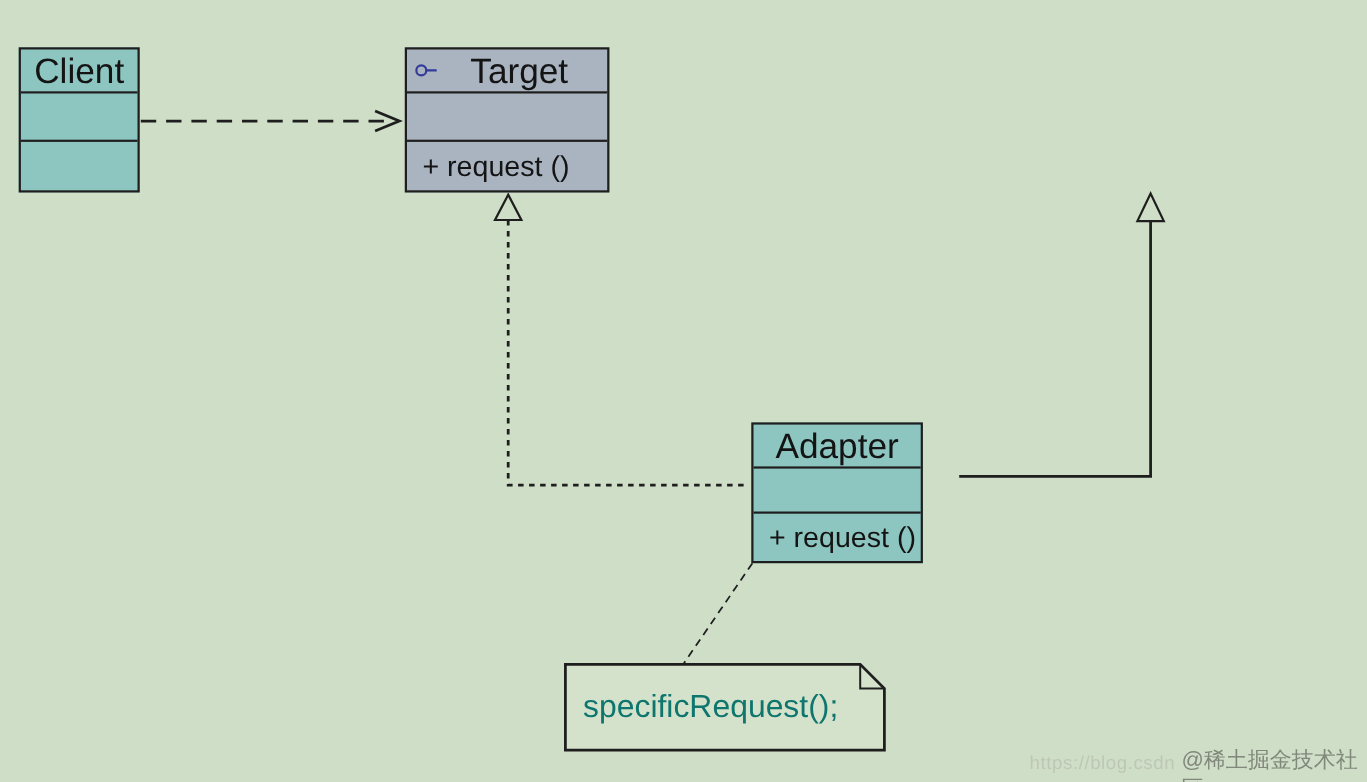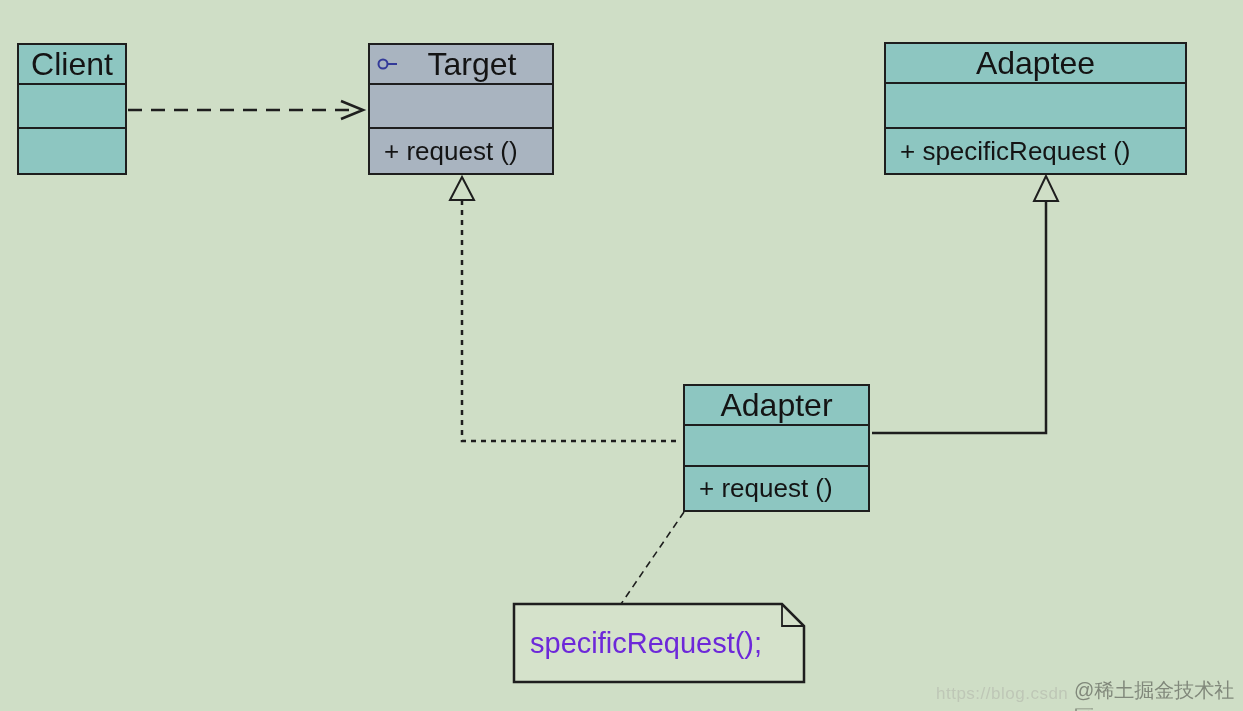--- a/index.html
+++ b/index.html
@@ -39,30 +39,30 @@
     flex:1;display:flex;align-items:center;
     padding-left:14px;font-size:26px;white-space:nowrap;box-sizing:border-box;
   }
   .client {left:17px; top:43px; width:110px;height:132px;background:var(--class-fill);}
   .client .attrs{height:44px;}
   .target {left:368px;top:43px; width:186px;height:132px;background:var(--target-fill);}
   .target .attrs{height:44px;}
   .target .hdr{padding-left:22px;text-align:center;}
   .adaptee{left:884px;top:42px; width:303px;height:133px;background:var(--class-fill);}
   .adaptee .attrs{height:45px;}
-  .adapter{left:683px;top:384px;width:187px;height:128px;background:var(--class-fill);}
+  .adapter{left:683px;top:384px;width:156px;height:128px;background:var(--class-fill);}
   .adapter .attrs{height:41px;}
 
   .iface-icon{position:absolute;left:7px;top:12px;width:22px;height:14px;}
 
   
   .note-text{
     position:absolute;z-index:2;left:514px;top:604px;width:290px;height:79px;
     display:flex;align-items:center;padding-left:16px;box-sizing:border-box;
-    font-size:29px;color:#6d28d9;white-space:nowrap;
+    font-size:29px;color:#0f766e;white-space:nowrap;
   }
 
   
   .wm-url{
     position:absolute;z-index:3;left:936px;top:684px;
     font-size:17px;color:var(--watermark-url-color);letter-spacing:.5px;opacity:.9;
   }
   .wm-cn{
     position:absolute;z-index:3;left:1074px;top:677px;
     font-size:20px;color:var(--watermark-cn-color);opacity:.95;
@@ -115,29 +115,20 @@
         <line x1="10.5" y1="7" x2="20" y2="7" stroke="var(--icon-blue)" stroke-width="2"></line>
       </svg>
       <span>Target</span>
     </div>
     <div class="attrs"></div>
     <div class="ops">
       <span>+ request ()</span>
     </div>
   </div>
 
-  <div class="classbox adaptee">
-    <div class="hdr">
-      <span>Adaptee</span>
-    </div>
-    <div class="attrs"></div>
-    <div class="ops">
-      <span>+ specificRequest ()</span>
-    </div>
-  </div>
 
   <div class="classbox adapter">
     <div class="hdr">
       <span>Adapter</span>
     </div>
     <div class="attrs"></div>
     <div class="ops">
       <span>+ request ()</span>
     </div>
   </div>

